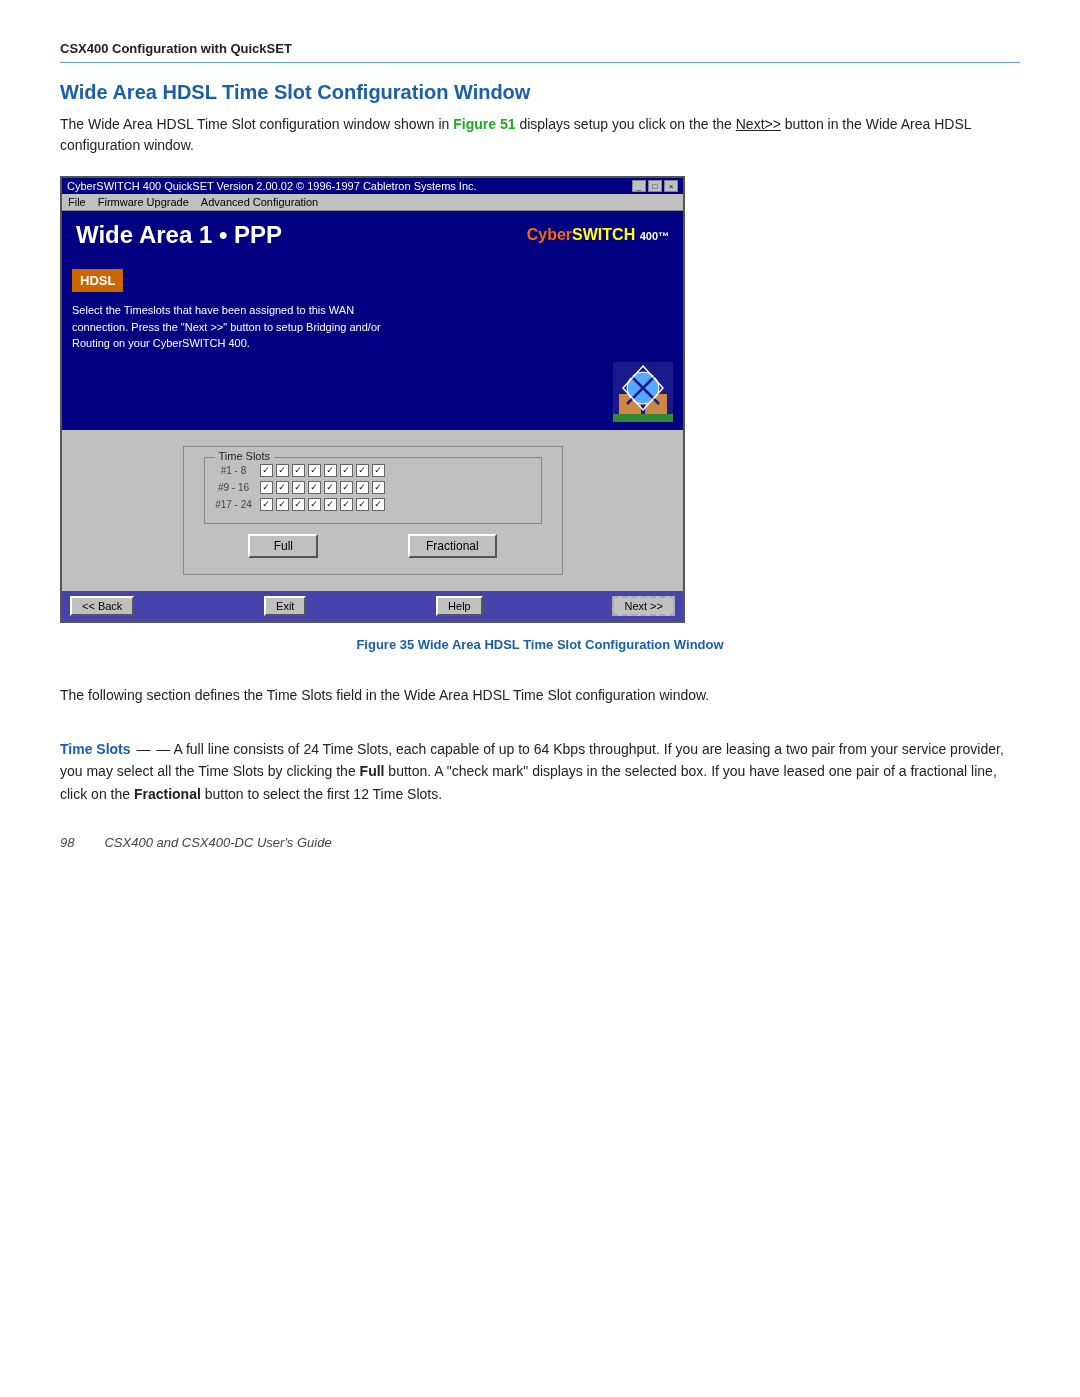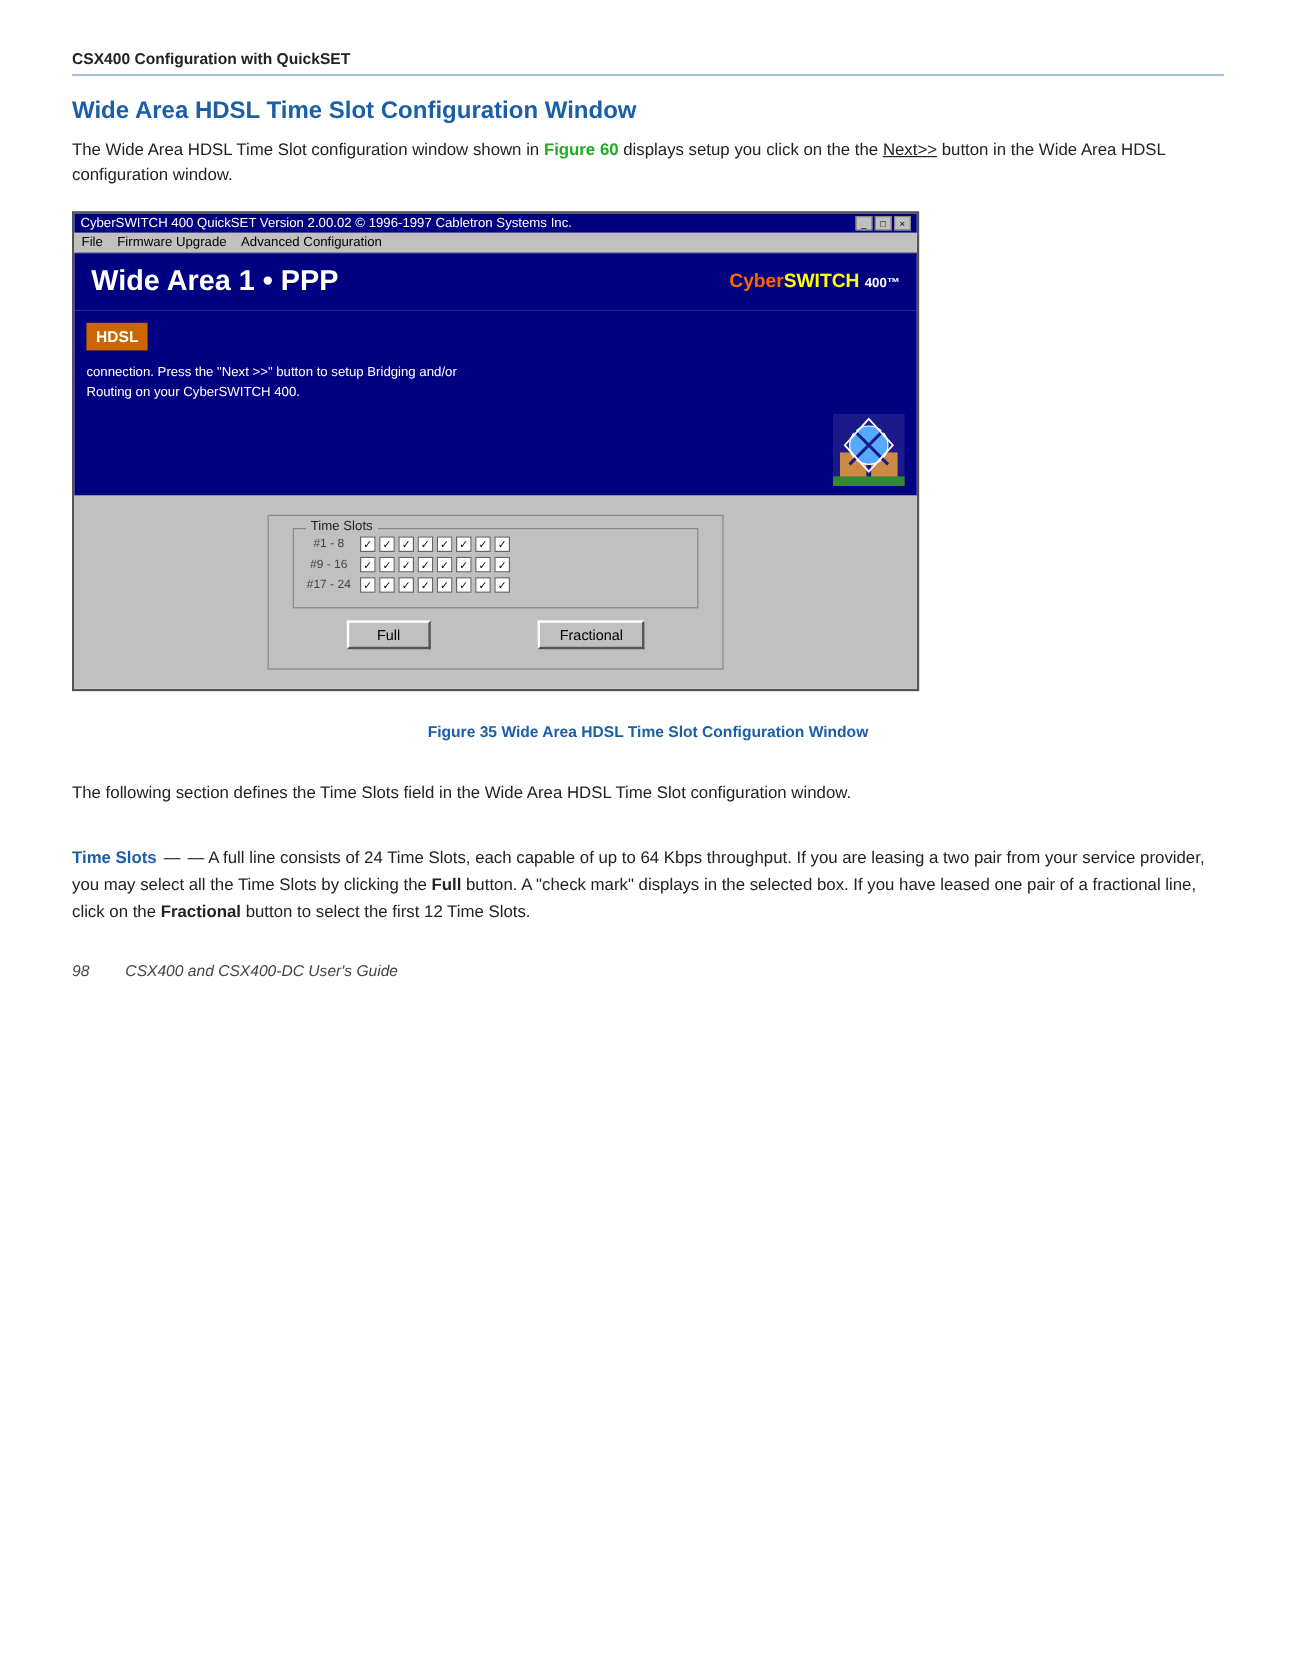--- a/index.html
+++ b/index.html
@@ -41,22 +41,22 @@
 
     .figure-ref {
       color: #22aa22;
       font-weight: bold;
     }
 
     
     .screenshot-wrapper {
       border: 2px solid #555;
       display: inline-block;
-      width: 706px;
-      margin-bottom: 20px;
+      width: 625px;
+      margin-bottom: 8px;
     }
 
     
     .title-bar {
       background: #000080;
       color: #fff;
       font-size: 11px;
       padding: 2px 5px;
       display: flex;
       align-items: center;
@@ -303,21 +303,21 @@
 <div class="page-header">
   <span class="page-header-title">CSX400 Configuration with QuickSET</span>
 </div>
 
 
 <h2 class="section-heading">Wide Area HDSL Time Slot Configuration Window</h2>
 
 
 <p class="intro-text">
   <span>The Wide Area HDSL Time Slot configuration window shown in</span>
-  <span class="figure-ref">Figure 60</span>
+  <span class="figure-ref">Figure 51</span>
   <span>displays setup you click on the</span>
   <span> the </span><span class="underline">Next&gt;&gt;</span>
   <span>button in the Wide Area HDSL configuration window.</span>
 </p>
 
 
 <div class="screenshot-wrapper">
 
   
   <div class="title-bar">
@@ -342,20 +342,21 @@
     <span class="cyberswitch-logo">
       <span class="cyber-part">Cyber</span><span class="switch-part">SWITCH</span>
       <span class="model-part">400™</span>
     </span>
   </div>
 
   
   <div class="app-content">
     <div class="hdsl-badge">HDSL</div>
     <div class="app-desc">
+      <div>Select the Timeslots that have been assigned to this WAN</div>
       <div>connection.  Press the "Next &gt;&gt;" button to setup Bridging and/or</div>
       <div>Routing on your CyberSWITCH 400.</div>
     </div>
 
     <svg class="network-icon" viewBox="0 0 60 60" xmlns="http://www.w3.org/2000/svg">
       <rect width="60" height="60" fill="#1a1a8a"></rect>
 
       <rect x="32" y="32" width="22" height="22" fill="#cc8844"></rect>
       <rect x="6" y="32" width="22" height="22" fill="#cc8844"></rect>
 
@@ -414,20 +415,26 @@
       </div>
 
       <div class="buttons-row">
         <button class="win-btn">Full</button>
         <button class="win-btn">Fractional</button>
       </div>
     </div>
   </div>
 
   
+  <div class="bottom-nav">
+    <button class="nav-btn">&lt;&lt; Back</button>
+    <button class="nav-btn">Exit</button>
+    <button class="nav-btn">Help</button>
+    <button class="nav-btn-next">Next &gt;&gt;</button>
+  </div>
 
 </div>
 
 
 <div class="figure-caption">Figure 35   Wide Area HDSL Time Slot Configuration Window</div>
 
 
 <p class="body-text">The following section defines the Time Slots field in the Wide Area HDSL Time Slot configuration window.</p>
 
 

